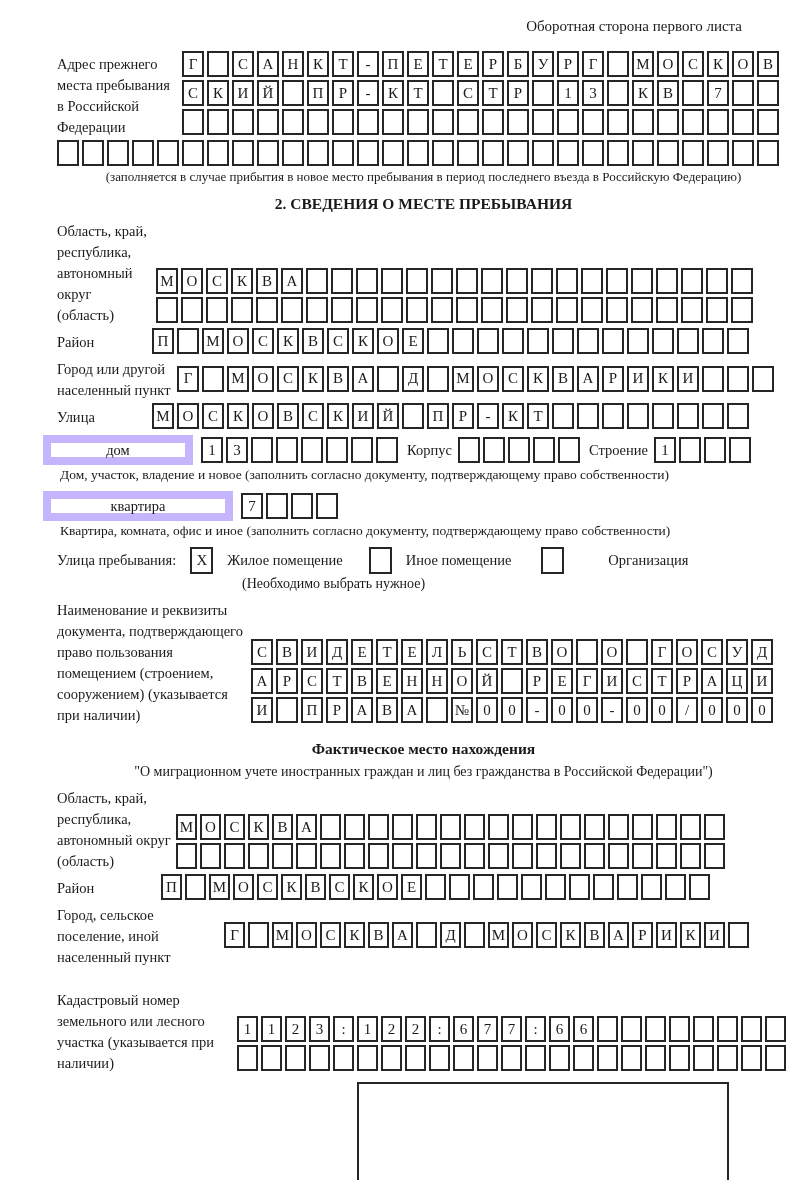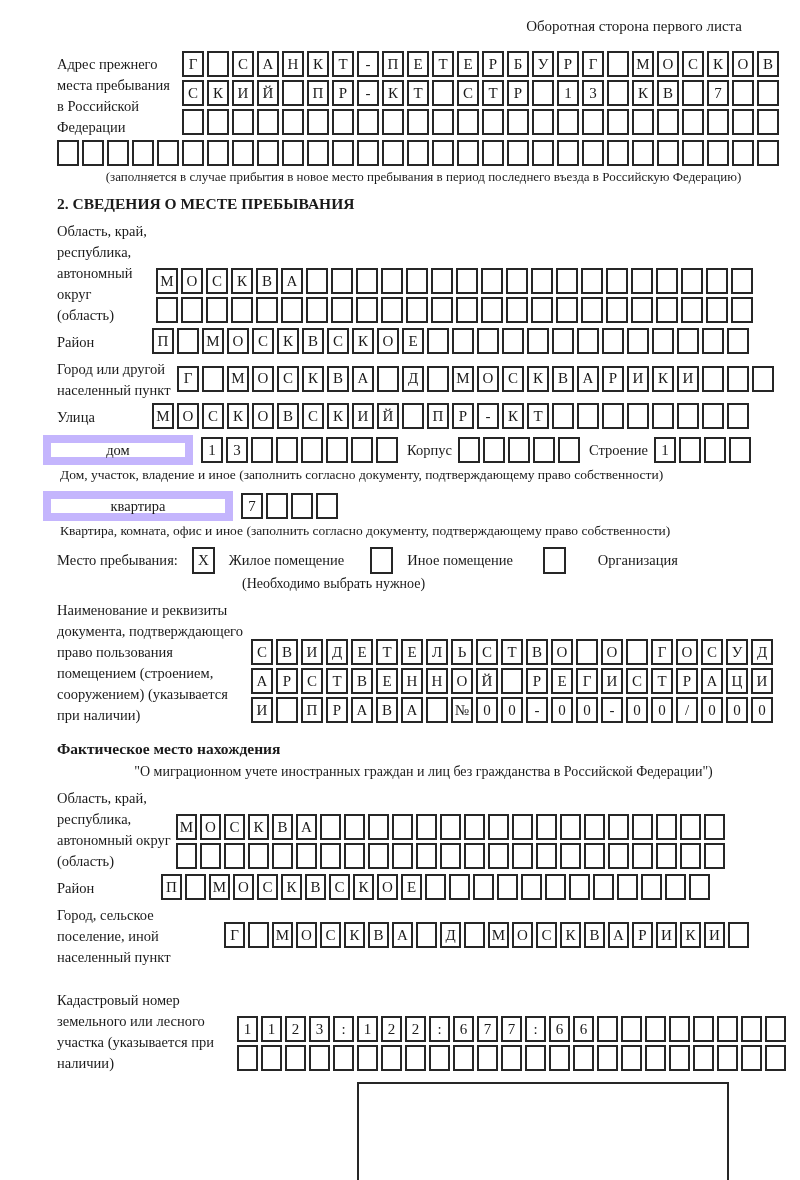--- a/index.html
+++ b/index.html
@@ -19,21 +19,21 @@
   .cellcol{flex:0 0 auto;}
   .cells{display:flex;margin-bottom:3px;}
   .cell{
     box-sizing:border-box;width:22px;height:26px;margin-right:3px;
     border:2px solid #262626;display:flex;align-items:center;justify-content:center;
     font-size:15px;line-height:1;background:#fff;flex:0 0 auto;
   }
   .cells.sm .cell{width:21px;}
   .caption{font-size:13px;text-align:center;margin:2px 0 10px 0;}
   .caption-left{font-size:13.5px;text-align:left;margin:1px 0 8px 3px;}
-  .sec-title{font-size:15.5px;font-weight:bold;text-align:left;margin:6px 0 8px 0;}
+  .sec-title{font-size:15.5px;font-weight:bold;text-align:center;margin:6px 0 8px 0;}
   .namebox{
     box-sizing:border-box;border:8px solid #c4b5fd;height:30px;
     display:flex;align-items:center;justify-content:center;
     font-size:14.5px;background:#fff;flex:0 0 auto;
   }
   .inline-lbl{font-size:14.5px;margin:0 6px;white-space:nowrap;}
   .checkbox{
     box-sizing:border-box;width:23px;height:27px;border:2px solid #262626;
     display:inline-flex;align-items:center;justify-content:center;
     font-size:15px;margin:0 8px;background:#fff;flex:0 0 auto;
@@ -336,41 +336,41 @@
         <span class="cell"></span>
       </div>
     <span class="inline-lbl">Строение</span>
     <div class="cells" style="margin-bottom:0;">
         <span class="cell">1</span>
         <span class="cell"></span>
         <span class="cell"></span>
         <span class="cell"></span>
       </div>
   </div>
-  <div class="caption-left">Дом, участок, владение и иное (заполнить согласно документу, подтверждающему право собственности)</div>
+  <div class="caption-left">Дом, участок, владение и новое (заполнить согласно документу, подтверждающему право собственности)</div>
 
   <div class="field vcenter" style="margin-left:-14px;">
     <div class="namebox" style="width:190px;margin-right:8px;">квартира</div>
     <div class="cells" style="margin-bottom:0;">
         <span class="cell">7</span>
         <span class="cell"></span>
         <span class="cell"></span>
         <span class="cell"></span>
       </div>
   </div>
   <div class="caption-left">Квартира, комната, офис и иное (заполнить согласно документу, подтверждающему право собственности)</div>
 
   <div class="field vcenter">
-    <span class="inline-lbl" style="margin-left:0;">Место пребывания:</span>
+    <span class="inline-lbl" style="margin-left:0;">Улица пребывания:</span>
     <span class="checkbox">X</span>
     <span class="inline-lbl">Жилое помещение</span>
     <span class="checkbox" style="margin-left:20px;"></span>
     <span class="inline-lbl">Иное помещение</span>
     <span class="checkbox" style="margin-left:24px;"></span>
-    <span class="inline-lbl" style="margin-left:24px;">Организация</span>
+    <span class="inline-lbl" style="margin-left:36px;">Организация</span>
   </div>
   <div class="caption-left" style="margin-left:185px;font-size:14px;">(Необходимо выбрать нужное)</div>
 
   <div class="field">
     <div class="flabel" style="width:188px;padding-right:6px;">Наименование и реквизиты документа, подтверждающего право пользования помещением (строением, сооружением) (указывается при наличии)</div>
     <div class="cellcol">
       <div class="cells">
           <span class="cell">С</span>
           <span class="cell">В</span>
           <span class="cell">И</span>

